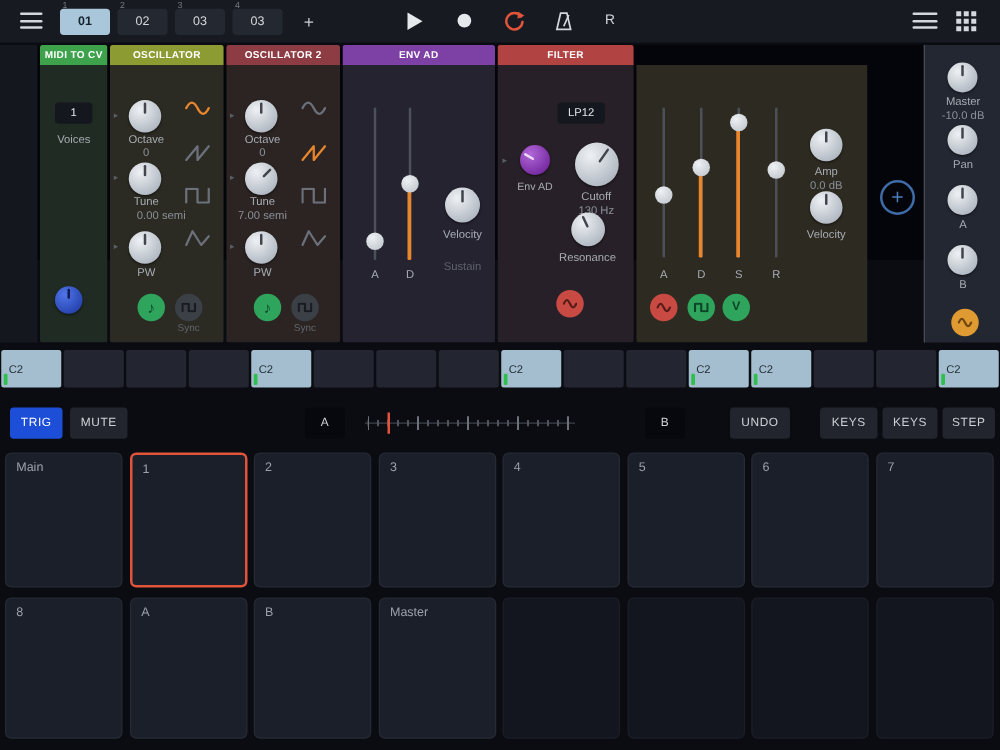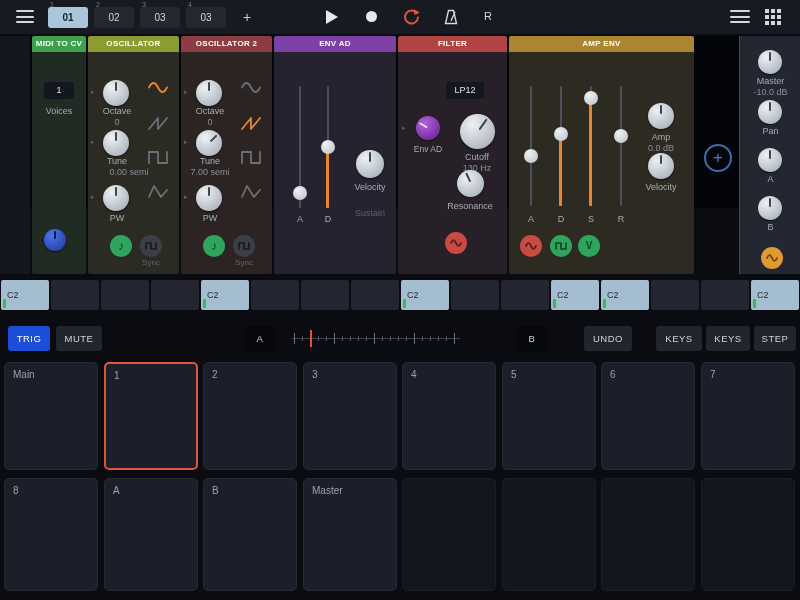--- a/index.html
+++ b/index.html
@@ -274,21 +274,20 @@
     <div class="mlabel" style="left:36px;top:165px;width:72px">Resonance</div>
     <div class="cicon red" style="left:47px;top:196px">
         <svg width="12" height="8" viewBox="0 0 12 8">
           <path d="M1,4 C3,0 4,0 6,4 C8,8 9,8 11,4" stroke="#571c18"></path>
         </svg>
       </div>
   </div>
 
   <div class="module" style="left:509px;width:185px">
     <div class="mbody" style="background:#2d2a21"></div>
-    <div class="mhead" style="background:#aa8630">AMP ENV</div>
     <div class="vslider" style="left:15px;top:50px;height:120px">
       <span class="track"></span>
         <span class="thumb" style="top:58%"></span>
     </div>
     <div class="mlabel" style="left:8px;top:178px;width:28px">A</div>
     <div class="vslider" style="left:45px;top:50px;height:120px">
       <span class="track"></span>
         <span class="fill" style="height:60%"></span>
         <span class="thumb" style="top:40%"></span>
     </div>

